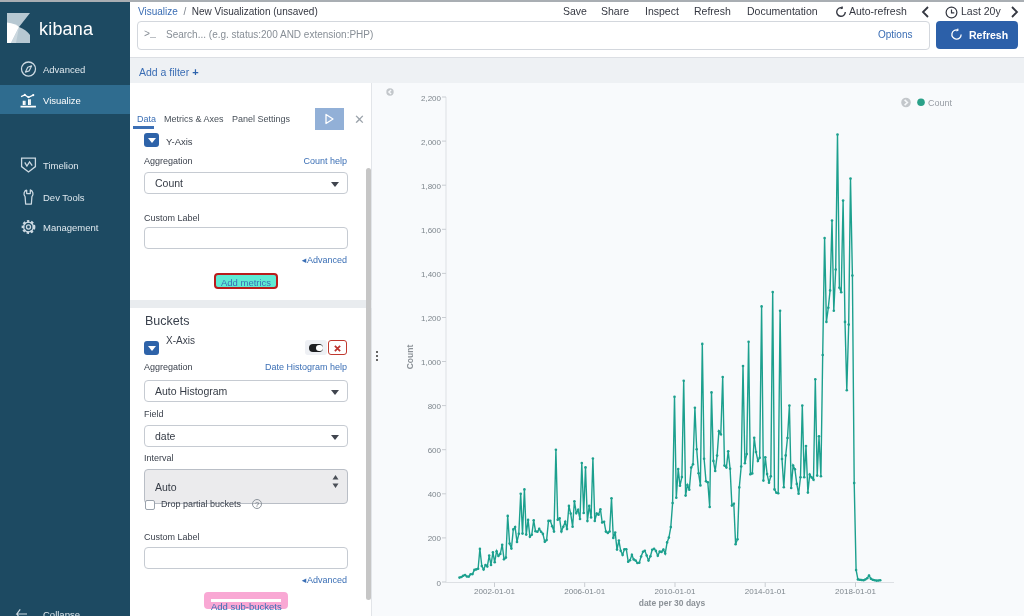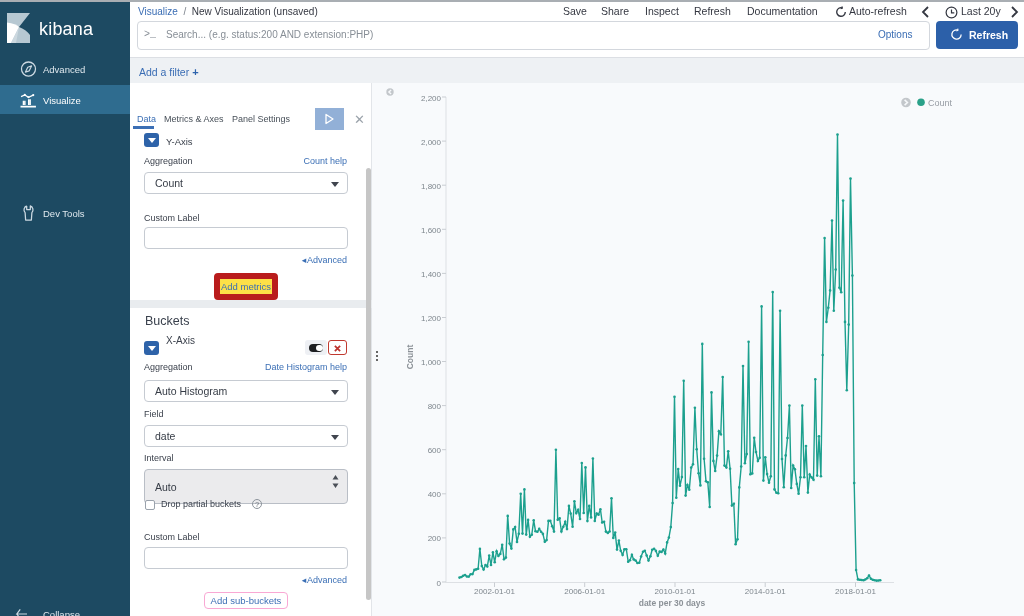--- a/index.html
+++ b/index.html
@@ -53,25 +53,40 @@
           <path d="M0.5 14.2H15" stroke-width="1.7"></path>
           <path d="M3.2 12.8V8.8M4.6 12.8V8.8" stroke-width="1.3"></path>
           <path d="M8.2 12.8V7.4M9.6 12.8V7.4" stroke-width="1.3"></path>
           <path d="M1 4.8 4.5 3.2 8 5.4 12.5 3.4" stroke-width="1.2"></path>
           <circle cx="4.5" cy="3.2" r="1" fill="#fff" stroke="none"></circle>
           <circle cx="8" cy="5.4" r="1" fill="#fff" stroke="none"></circle>
           <circle cx="12.5" cy="3.4" r="1" fill="#fff" stroke="none"></circle>
         </svg>
         <span class="lbl" style="color:#fff">Visualize</span>
       </div>
-  <div class="nav" style="top:196px">
+  <div class="nav" style="top:148px">
+        <svg width="17" height="17" viewBox="0 0 16 16" fill="none" stroke="#ccd9e2" stroke-width="1.2">
+          <path d="M1.5 1.5H14.5V9.5L8 14.5 1.5 9.5Z"></path>
+          <path d="M4.5 5.5 6.5 9 9 5 11.5 8.5"></path>
+        </svg>
+        <span class="lbl">Timelion</span>
+      </div>
+  <div class="nav" style="top:180px">
         <svg width="17" height="17" viewBox="0 0 16 16" fill="none" stroke="#ccd9e2" stroke-width="1.2">
           <path d="M6.3 1.3 V4.8 H9.7 V1.3 A3.9 3.9 0 0 1 11.2 7.6 L10.7 14.6 H5.3 L4.8 7.6 A3.9 3.9 0 0 1 6.3 1.3" stroke-linejoin="round"></path>
         </svg>
         <span class="lbl">Dev Tools</span>
+      </div>
+  <div class="nav" style="top:210px">
+        <svg width="17" height="17" viewBox="0 0 16 16" fill="none" stroke="#ccd9e2">
+          <circle cx="8" cy="8" r="5.2" stroke-width="2.6" stroke-dasharray="2.1 1.65"></circle>
+          <circle cx="8" cy="8" r="4.6" stroke-width="1.2"></circle>
+          <circle cx="8" cy="8" r="1.9" stroke-width="1.2"></circle>
+        </svg>
+        <span class="lbl">Management</span>
       </div>
   <div class="nav" style="top:597px">
         <svg style="left:15px" width="13" height="11" viewBox="0 0 15 13" fill="none" stroke="#ccd9e2" stroke-width="1.4">
           <path d="M6 1 2 6.5H14M2 6.5 6 12"></path>
         </svg>
         <span class="lbl">Collapse</span>
       </div>
 </div>
 
 <div class="abs" id="bcrow"></div>
@@ -132,21 +147,21 @@
   <label class="b abs" style="left:36px;top:53px;font-size:9.5px">Y-Axis</label>
   <label class="b abs" style="left:14px;top:73px">Aggregation</label>
   <span class="rlink" style="top:73px">Count help</span>
   <div class="sel" style="top:89px">
         <span class="tx">Count</span>
         <span class="caret"></span>
       </div>
   <label class="b abs" style="left:14px;top:130px">Custom Label</label>
   <div class="sel" style="top:144px"></div>
   <span class="rlink" style="top:172px">◂ Advanced</span>
-  <div class="abs" style="left:84px;top:190px;width:64px;height:27px;border:6px solid #b91c1c;border-radius:4px;background:#fde047;color:#3b6fb5;font-size:9.5px;text-align:center;line-height:16px;white-space:nowrap">Add metrics</div>
+  <div class="abs" style="left:84px;top:190px;width:64px;height:16px;border:2px solid #b91c1c;border-radius:4px;background:#5eead4;color:#3b6fb5;font-size:9.5px;text-align:center;line-height:16px;white-space:nowrap">Add metrics</div>
   <div class="abs" style="left:0;top:217px;width:242px;height:8px;background:#e9ecef"></div>
 
   <div class="abs" style="left:15px;top:231px;font-size:12.5px;color:#3a414d">Buckets</div>
   <div class="sqbtn" style="top:258px"></div>
   <label class="b abs" style="left:36px;top:252px;font-size:10px">X-Axis</label>
   <div class="abs" style="left:175px;top:257px;width:22px;height:15px;background:#eef0f4;border-radius:3px">
     <div class="abs" style="left:4px;top:4px;width:14px;height:7.5px;background:#1c1e21;border-radius:4px">
           <div class="abs" style="right:.5px;top:.5px;width:6.5px;height:6.5px;background:#fff;border-radius:50%"></div>
         </div>
   </div>
@@ -172,21 +187,21 @@
     <svg class="abs" style="right:8px;top:5px" width="7" height="13" viewBox="0 0 7 13">
           <path d="M3.5 0 6.5 4.5H0.5Z M3.5 13 0.5 8.5H6.5Z" fill="#4a4f57"></path>
         </svg>
   </div>
   <div class="abs" style="left:15px;top:417px;width:10px;height:10px;border:1px solid #9aa2ac;border-radius:2px;background:#fff"></div>
   <label class="b abs" style="left:31px;top:416px">Drop partial buckets</label>
   <div class="abs" style="left:122px;top:416px;width:10px;height:10px;border:1px solid #8d949c;border-radius:50%;color:#697078;font-size:7.5px;text-align:center;line-height:10px">?</div>
   <label class="b abs" style="left:14px;top:449px">Custom Label</label>
   <div class="sel" style="top:464px"></div>
   <span class="rlink" style="top:492px">◂ Advanced</span>
-  <div class="abs" style="left:74px;top:509px;width:84px;height:17px;border:1px solid #f9a8d4;border-radius:4px;background:#fff;color:#3b6fb5;font-size:9.5px;text-align:center;line-height:16px;white-space:nowrap">Add sub-buckets</div>
+  <div class="abs" style="left:74px;top:509px;width:84px;height:17px;border:7px solid #f9a8d4;border-radius:4px;background:#fff;color:#3b6fb5;font-size:9.5px;text-align:center;line-height:16px;white-space:nowrap">Add sub-buckets</div>
 
   <div class="abs" style="left:235.5px;top:85px;width:5px;height:432px;background:#c6c6c6;border-radius:3px"></div>
 </div>
 
 <div class="abs" id="chartbg"></div>
 <div class="abs" style="left:375px;top:351px;width:4px;height:12px">
   <div style="width:2px;height:2px;background:#666;margin:0 0 2px 1px"></div>
   <div style="width:2px;height:2px;background:#666;margin:0 0 2px 1px"></div>
   <div style="width:2px;height:2px;background:#666;margin:0 0 2px 1px"></div>
 </div>

